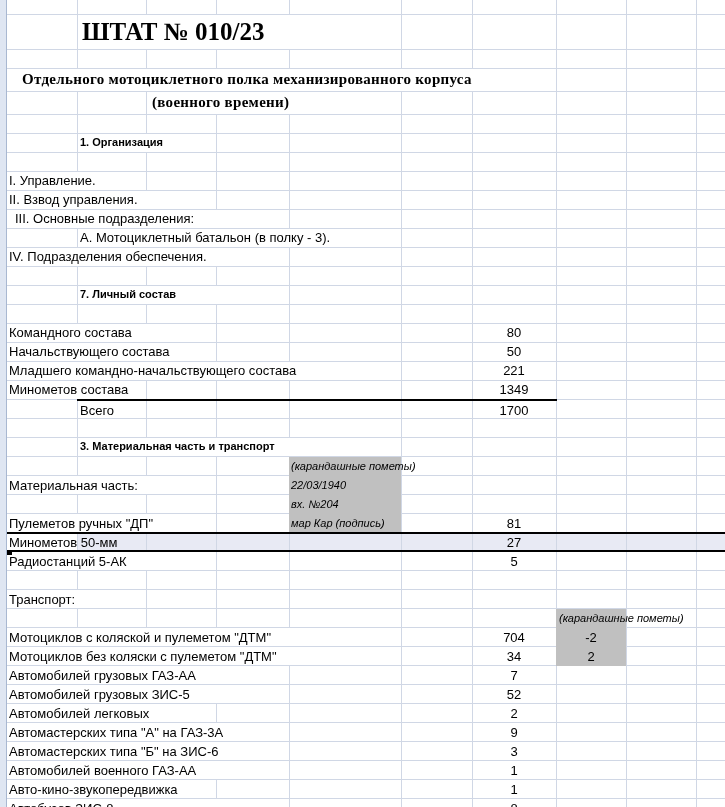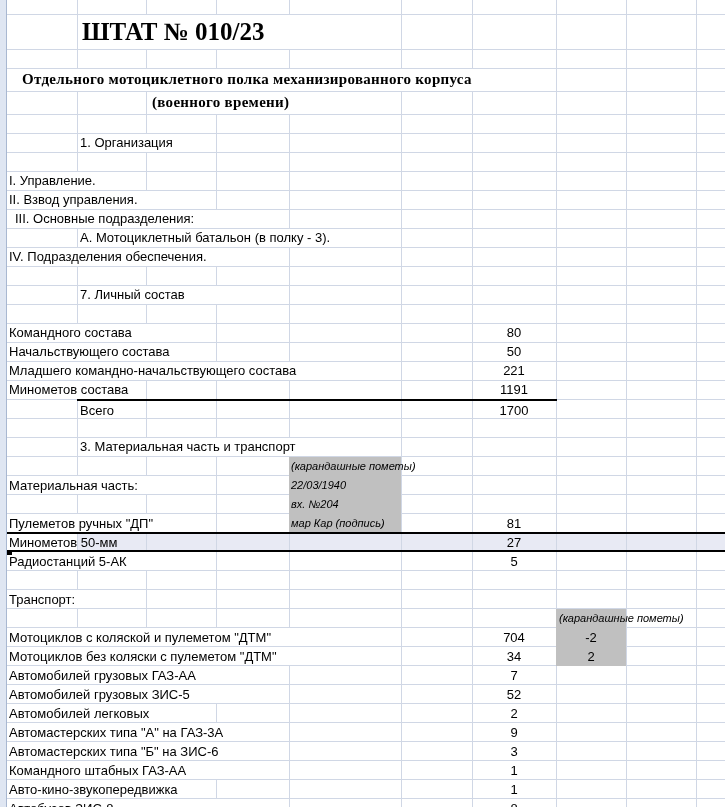--- a/index.html
+++ b/index.html
@@ -21,21 +21,21 @@
   }
   .right { text-align: center; }
   .title {
     font-family: "Liberation Serif", serif; font-weight: bold; font-size: 25px;
     line-height: 35px; height: 35px;
   }
   .subtitle {
     font-family: "Liberation Serif", serif; font-weight: bold; font-size: 15px;
     line-height: 23px; height: 23px; letter-spacing: 0.3px;
   }
-  .section { font-weight: normal; font-size: 13px; }
+  .section { font-weight: bold; font-size: 11px; }
   .gray { position: absolute; background: #c0c0c0; }
   .note { font-style: italic; font-size: 11px; }
   .thick { position: absolute; height: 2px; background: #000; }
   .sel-row { position: absolute; left: 7px; width: 718px; top: 534px; height: 17px; background: #e8eaf4; }
   .sel-active { position: absolute; left: 7px; width: 70px; top: 534px; height: 17px; background: #ffffff; }
   .sel-handle { position: absolute; left: 7px; top: 550px; width: 5px; height: 5px; background: #000; }
 </style>
 </head>
 <body>
 
@@ -144,21 +144,21 @@
 <div class="cell" style="left:7px;top:247px">IV. Подразделения обеспечения.</div>
 
 <div class="cell section" style="left:78px;top:285px">7. Личный состав</div>
 <div class="cell" style="left:7px;top:323px">Командного состава</div>
 <div class="cell right" style="left:472px;top:323px;width:84px">80</div>
 <div class="cell" style="left:7px;top:342px">Начальствующего состава</div>
 <div class="cell right" style="left:472px;top:342px;width:84px">50</div>
 <div class="cell" style="left:7px;top:361px">Младшего командно-начальствующего состава</div>
 <div class="cell right" style="left:472px;top:361px;width:84px">221</div>
 <div class="cell" style="left:7px;top:380px">Минометов состава</div>
-<div class="cell right" style="left:472px;top:380px;width:84px">1191</div>
+<div class="cell right" style="left:472px;top:380px;width:84px">1349</div>
 <div class="thick" style="left:77px;top:399px;width:480px"></div>
 <div class="cell" style="left:78px;top:401px">Всего</div>
 <div class="cell right" style="left:472px;top:401px;width:84px">1700</div>
 
 <div class="cell section" style="left:78px;top:437px">3. Материальная часть и транспорт</div>
 <div class="cell note" style="left:289px;top:457px">(карандашные пометы)</div>
 <div class="cell" style="left:7px;top:476px">Материальная часть:</div>
 <div class="cell note" style="left:289px;top:476px">22/03/1940</div>
 <div class="cell note" style="left:289px;top:495px">вх. №204</div>
 <div class="cell" style="left:7px;top:514px">Пулеметов ручных "ДП"</div>
@@ -187,19 +187,19 @@
     <div class="cell" style="left: 7px; top: 666px;">Автомобилей грузовых ГАЗ-АА</div>
     <div class="cell right" style="left: 472px; top: 666px; width: 84px;">7</div>
     <div class="cell" style="left: 7px; top: 685px;">Автомобилей грузовых ЗИС-5</div>
     <div class="cell right" style="left: 472px; top: 685px; width: 84px;">52</div>
     <div class="cell" style="left: 7px; top: 704px;">Автомобилей легковых</div>
     <div class="cell right" style="left: 472px; top: 704px; width: 84px;">2</div>
     <div class="cell" style="left: 7px; top: 723px;">Автомастерских типа "А" на ГАЗ-3А</div>
     <div class="cell right" style="left: 472px; top: 723px; width: 84px;">9</div>
     <div class="cell" style="left: 7px; top: 742px;">Автомастерских типа "Б" на ЗИС-6</div>
     <div class="cell right" style="left: 472px; top: 742px; width: 84px;">3</div>
-    <div class="cell" style="left: 7px; top: 761px;">Командного штабных ГАЗ-АА</div>
+    <div class="cell" style="left: 7px; top: 761px;">Автомобилей военного ГАЗ-АА</div>
     <div class="cell right" style="left: 472px; top: 761px; width: 84px;">1</div>
     <div class="cell" style="left: 7px; top: 780px;">Авто-кино-звукопередвижка</div>
     <div class="cell right" style="left: 472px; top: 780px; width: 84px;">1</div>
     <div class="cell" style="left: 7px; top: 799px;">Автобусов ЗИС-8</div>
     <div class="cell right" style="left: 472px; top: 799px; width: 84px;">8</div>
   </div>
 
 </body></html>

